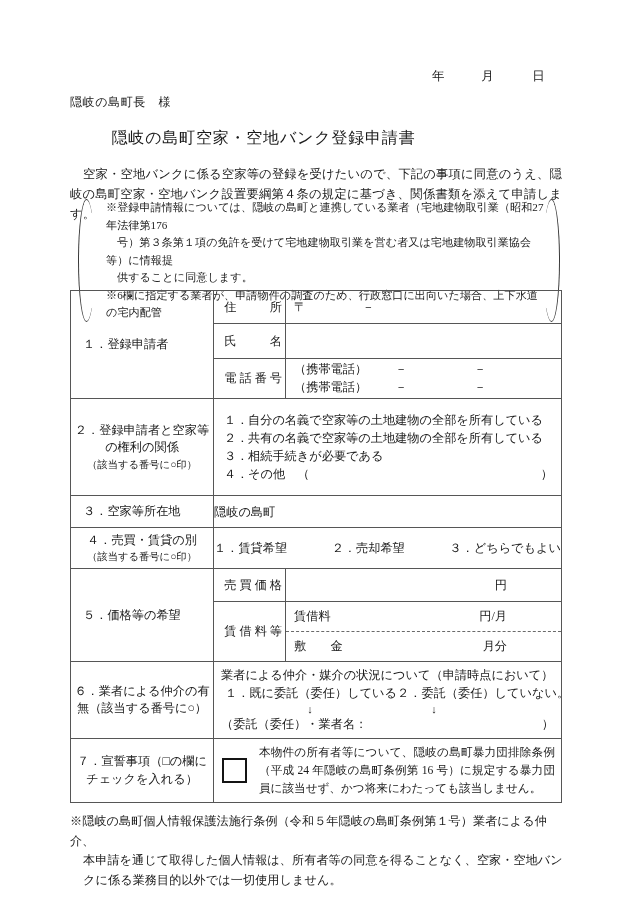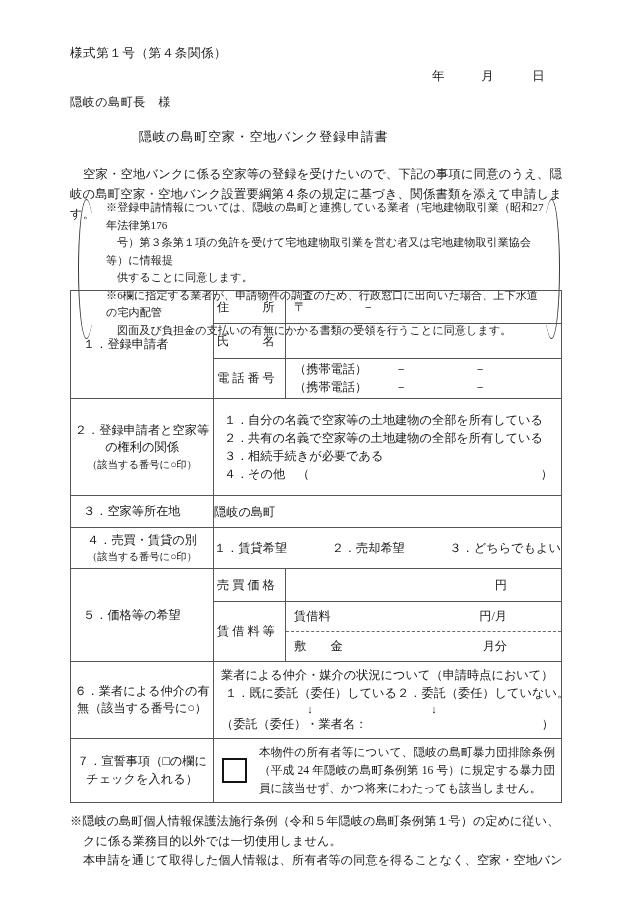--- a/index.html
+++ b/index.html
@@ -49,21 +49,21 @@
     font-size: 12px;
     letter-spacing: .6px;
     white-space: nowrap;
   }
   .doc-title {
     position: absolute;
     left: 0;
     top: 128px;
     width: 527px;
     text-align: center;
-    font-size: 13px;
+    font-size: 16px;
     letter-spacing: .8px;
   }
 
   
   .intro {
     position: absolute;
     left: 70px;
     top: 165px;
     width: 492px;
     font-size: 12.3px;
@@ -129,21 +129,21 @@
     line-height: 1.45;
     padding: 4px 3px;
   }
   .lbl .sub {
     display: block;
     font-size: 10.3px;
     margin-top: 1px;
   }
   .lbl.ind1 { text-align: left; padding-left: 12px; }
   .subhead {
-    text-align: left;
+    text-align: right;
     padding: 5px 2px;
     letter-spacing: 3px;
     text-indent: 3px;
   }
   .cell {
     padding: 5px 8px;
     line-height: 1.5;
   }
   .cell.tall { padding: 6px 8px; }
 
@@ -215,41 +215,39 @@
     letter-spacing: .1px;
   }
   .footer .fl { display: block; }
   .footer .fl.ind { text-indent: 13px; }
 </style>
 </head>
 <body>
 
 <div class="page">
 
-  <div class="form-code">様式第１号（第４条関係）</div>
 
   <div class="date-line">
     <span class="y">年</span>
     <span class="m">月</span>
     <span class="d">日</span>
   </div>
 
   <div class="addressee">隠岐の島町長　様</div>
   <div class="doc-title">隠岐の島町空家・空地バンク登録申請書</div>
 
   <div class="intro">空家・空地バンクに係る空家等の登録を受けたいので、下記の事項に同意のうえ、隠岐の島町空家・空地バンク設置要綱第４条の規定に基づき、関係書類を添えて申請します。</div>
 
   <div class="note-wrap">
     <div class="brace left"></div>
     <div class="note-body">
       <span class="note-line">※登録申請情報については、隠岐の島町と連携している業者（宅地建物取引業（昭和27年法律第176</span>
       <span class="note-line ind">号）第３条第１項の免許を受けて宅地建物取引業を営む者又は宅地建物取引業協会等）に情報提</span>
       <span class="note-line ind">供することに同意します。</span>
       <span class="note-line">※6欄に指定する業者が、申請物件の調査のため、行政窓口に出向いた場合、上下水道の宅内配管</span>
-      <span class="note-line ind">図面及び負担金の支払いの有無にかかる書類の受領を行うことに同意します。</span>
     </div>
     <div class="brace right"></div>
   </div>
 
   <table class="form">
     <colgroup>
       <col style="width:143px">
       <col style="width:72px">
       <col style="width:276px">
     </colgroup>
@@ -383,18 +381,18 @@
             <div class="checkbox"></div>
             <div class="oath-text">本物件の所有者等について、隠岐の島町暴力団排除条例（平成 24 年隠岐の島町条例第 16 号）に規定する暴力団員に該当せず、かつ将来にわたっても該当しません。</div>
           </div>
         </td>
       </tr>
 
     </tbody>
   </table>
 
   <div class="footer">
-    <span class="fl">※隠岐の島町個人情報保護法施行条例（令和５年隠岐の島町条例第１号）の定めに従い、</span>
+    <span class="fl">※隠岐の島町個人情報保護法施行条例（令和５年隠岐の島町条例第１号）業者による仲介、</span>
+    <span class="fl ind">本申請を通じて取得した個人情報は、所有者等の同意を得ることなく、空家・空地バン</span>
     <span class="fl ind">クに係る業務目的以外では一切使用しません。</span>
-    <span class="fl ind">本申請を通じて取得した個人情報は、所有者等の同意を得ることなく、空家・空地バン</span>
   </div>
 
 </div>
 
 </body></html>

